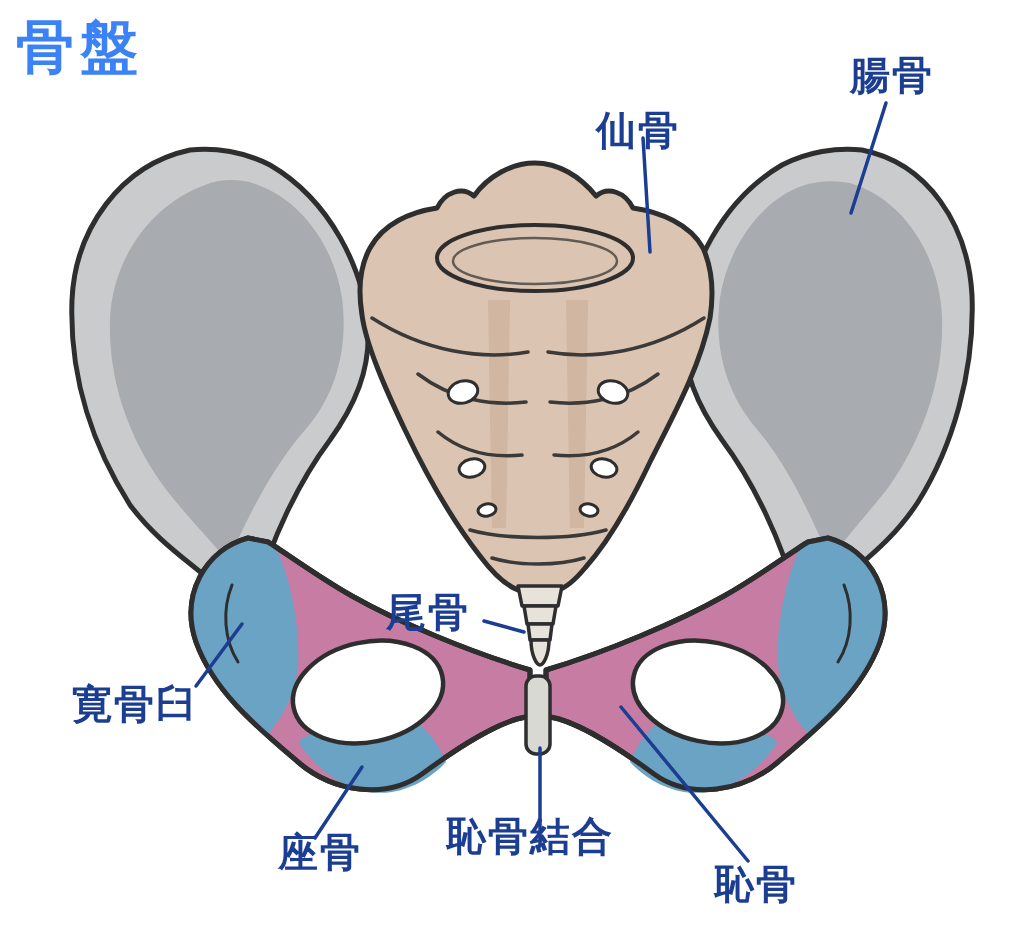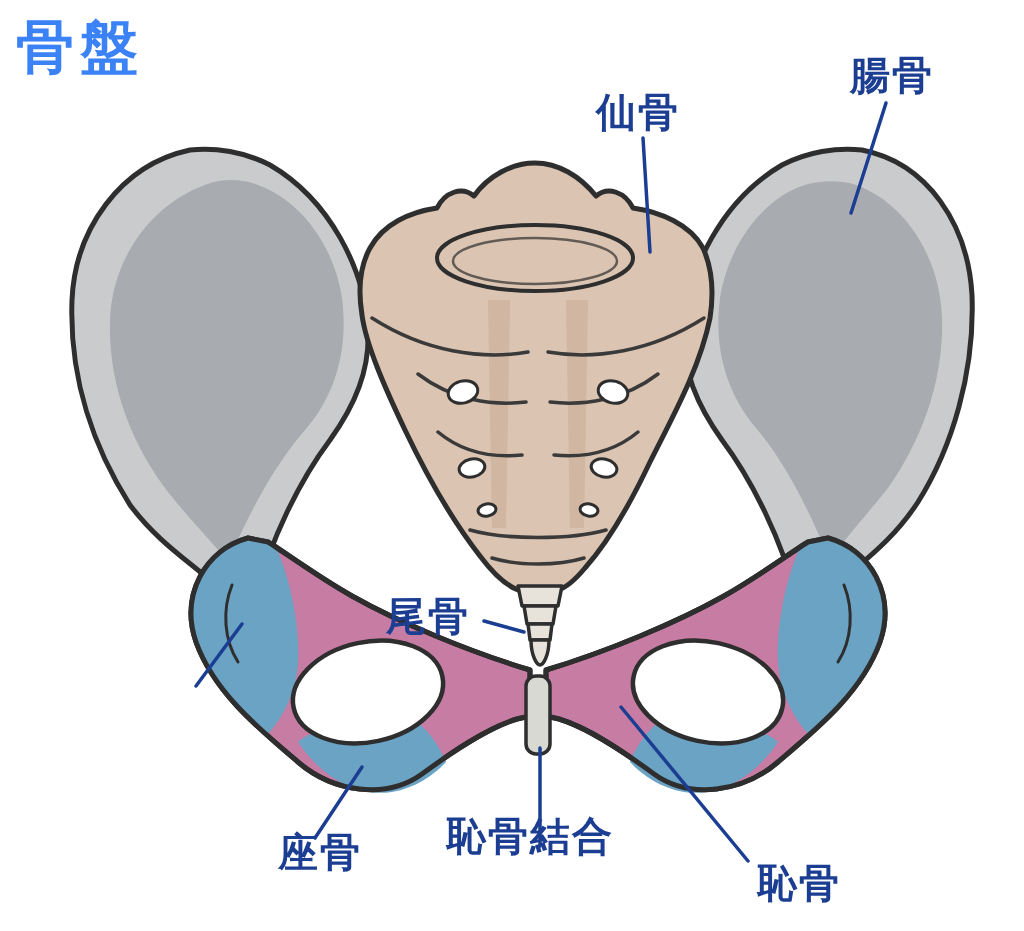--- a/index.html
+++ b/index.html
@@ -111,20 +111,21 @@
       <line x1="484" y1="621" x2="524" y2="632"></line>
       <line x1="196" y1="686" x2="242" y2="624"></line>
       <line x1="315" y1="838" x2="362" y2="767"></line>
       <line x1="540" y1="846" x2="540" y2="748"></line>
       <line x1="748" y1="861" x2="621" y2="707"></line>
     </g>
   </svg>
 
   <div class="title">骨盤</div>
 
-  <div class="label" style="left:596px;top:92px;">仙骨</div>
+  <div class="label" style="left:596px;top:110px;">仙骨</div>
   <div class="label" style="left:850px;top:56px;font-family:Liberation Serif, serif;">腸骨</div>
-  <div class="label" style="left:386px;top:596px;">尾骨</div>
+  <div class="label" style="left:386px;top:596px;font-family:Liberation Mono, monospace;">尾骨</div>
+  <div class="label" style="left:72px;top:684px;">寛骨臼</div>
   <div class="label" style="left:230px;top:832px;margin-left:48px;">座骨</div>
   <div class="label" style="left:446px;top:808px;margin-top:8px;">恥骨結合</div>
-  <div class="label" style="left:757px;top:864px;font-family:Liberation Serif, serif;">恥骨</div>
+  <div class="label" style="left:714px;top:864px;">恥骨</div>
 
 </div>
 
 </body></html>

